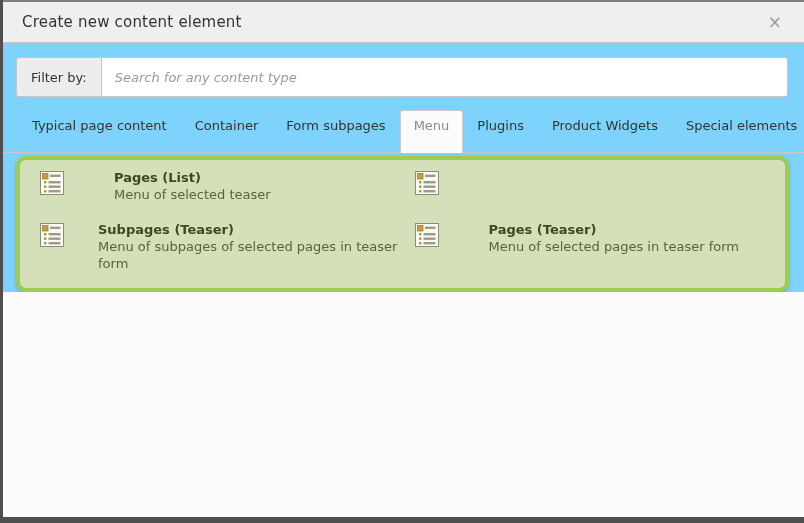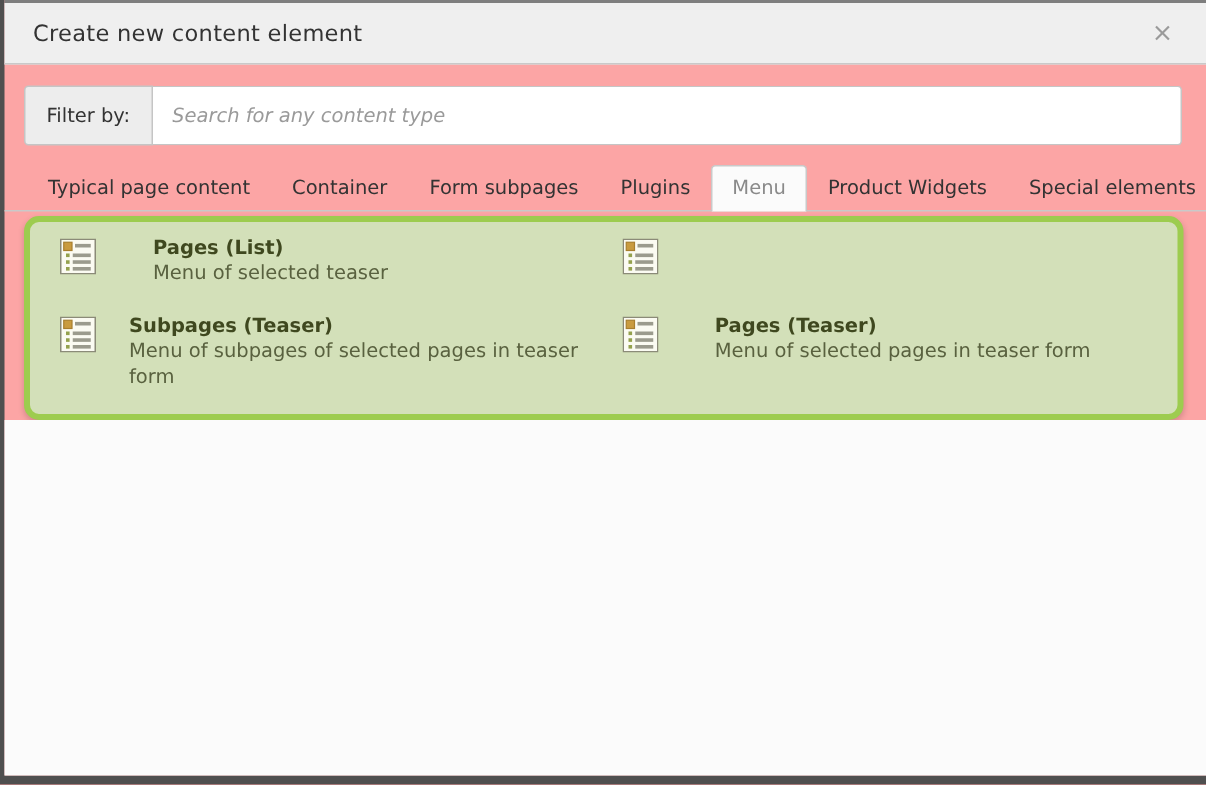--- a/index.html
+++ b/index.html
@@ -5,21 +5,21 @@
   * { margin: 0; padding: 0; box-sizing: border-box; }
   html, body { width: 804px; height: 523px; overflow: hidden; }
   body {
     background: #4f4f4f;
     font-family: "DejaVu Sans", "Liberation Sans", sans-serif;
     position: relative;
   }
   .modal {
     position: absolute;
     top: 0; left: 3px; right: 0; bottom: 6px;
-    background: #fca5a5;
+    background: #7dd3fc;
     border-top: 2px solid #7e7e7e;
     display: flex;
     flex-direction: column;
   }
   
   .modal-header {
     height: 41px;
     flex: 0 0 41px;
     background: #efefef;
     border-bottom: 1px solid #c9c9c9;
@@ -72,21 +72,21 @@
   }
   .filter-input::placeholder { color: #9a9a9a; opacity: 1; }
   
   .tabs {
     display: flex;
     margin-top: 13px;
     padding-left: 15px;
     border-bottom: 1px solid #c9c9c9;
   }
   .tab {
-    padding: 7px 13px 8px 13px;
+    padding: 7px 13px 20px 13px;
     font-size: 13px;
     color: #333;
     cursor: pointer;
     white-space: nowrap;
     border: 1px solid transparent;
     border-bottom: none;
     margin-bottom: -1px;
     border-radius: 3px 3px 0 0;
   }
   .tab.active {
@@ -109,20 +109,21 @@
     grid-template-columns: 1fr 1fr;
     align-content: start;
     row-gap: 16px;
     padding: 8px 8px;
   }
   .wizard-item {
     display: flex;
     align-items: flex-start;
     padding: 1px 4px;
     cursor: pointer;
+    gap: 12px;
   }
   .item-icon {
     flex: 0 0 24px;
     margin: 2px 38px 0 8px;
   }
   .item-col2 .item-icon { margin-right: 22px; }
   .item-title {
     font-size: 13px;
     font-weight: bold;
     color: #3f481f;
@@ -163,22 +164,22 @@
 
   <div class="filter-group">
     <div class="filter-label">Filter by:</div>
     <input class="filter-input" type="text" placeholder="Search for any content type" style="">
   </div>
 
   <div class="tabs">
     <div class="tab">Typical page content</div>
     <div class="tab">Container</div>
     <div class="tab">Form subpages</div>
+    <div class="tab active">Menu</div>
     <div class="tab">Plugins</div>
-    <div class="tab active">Menu</div>
     <div class="tab">Product Widgets</div>
     <div class="tab">Special elements</div>
   </div>
 
   <div class="highlight-panel">
     <div class="item-grid">
 
       <div class="wizard-item">
         <svg class="item-icon" width="24" height="24" viewBox="0 0 24 24">
             <use href="#menu-list-icon"></use>

